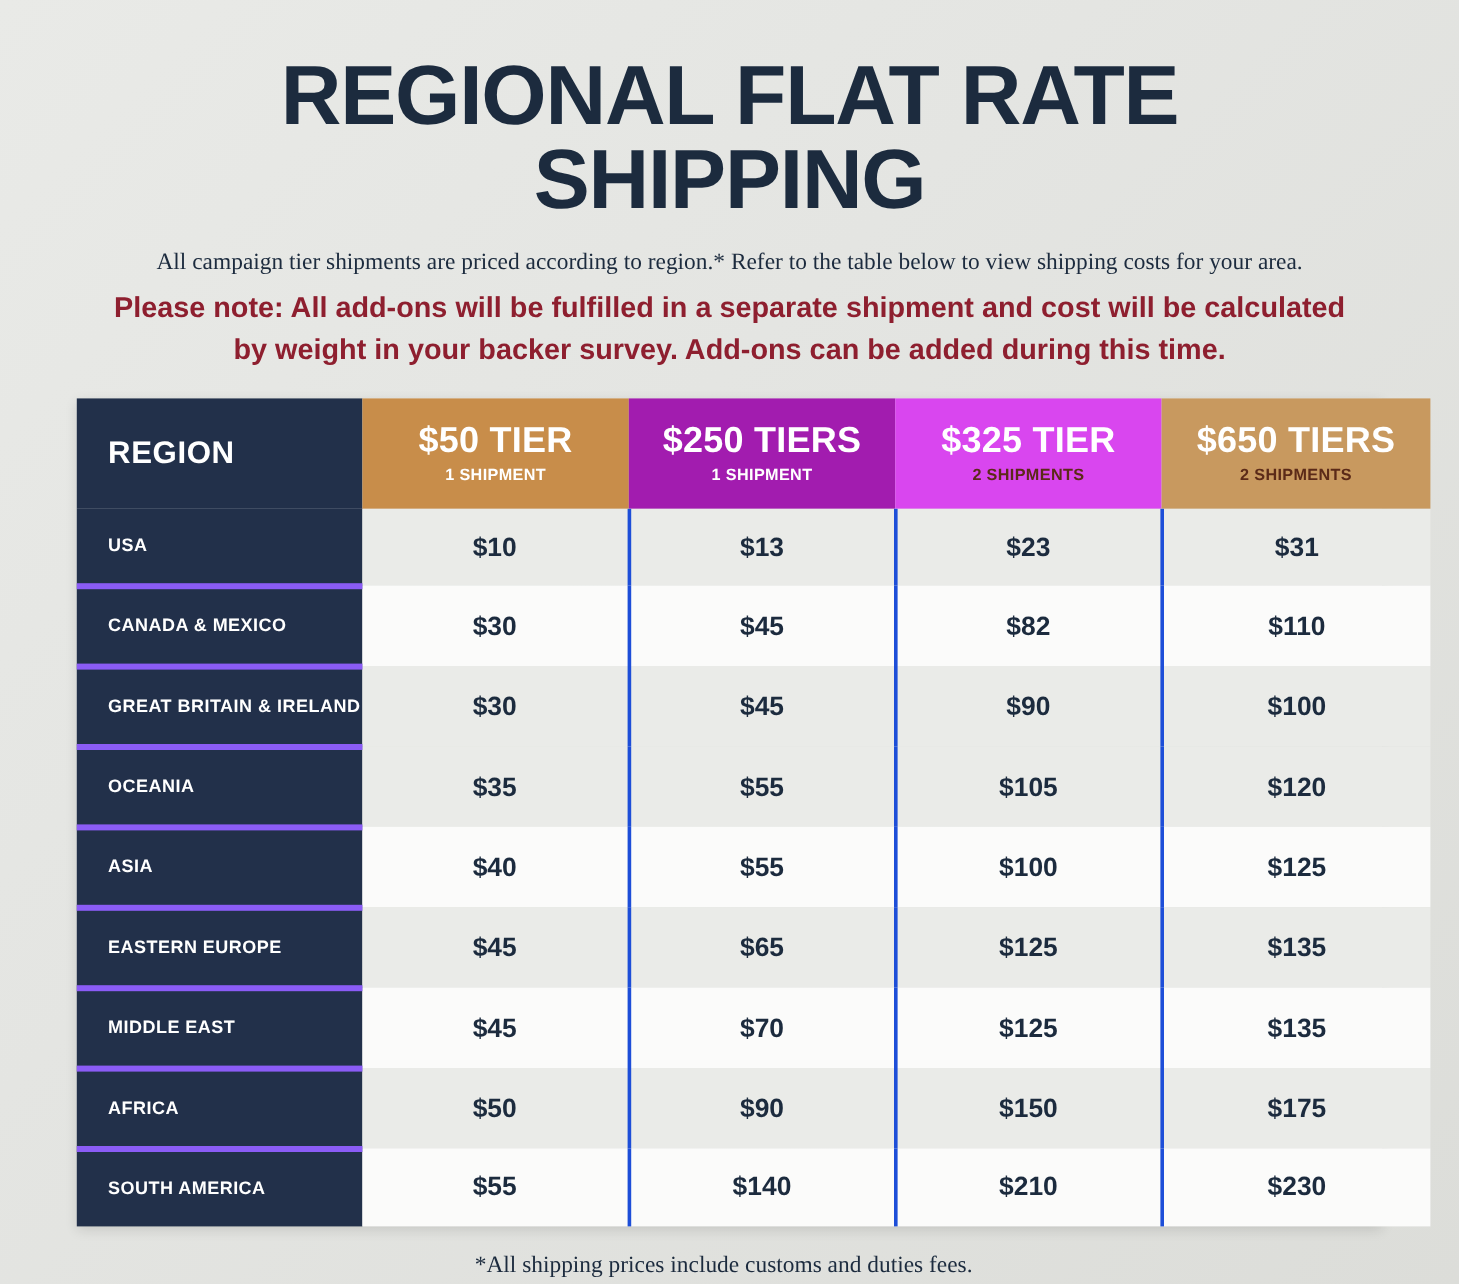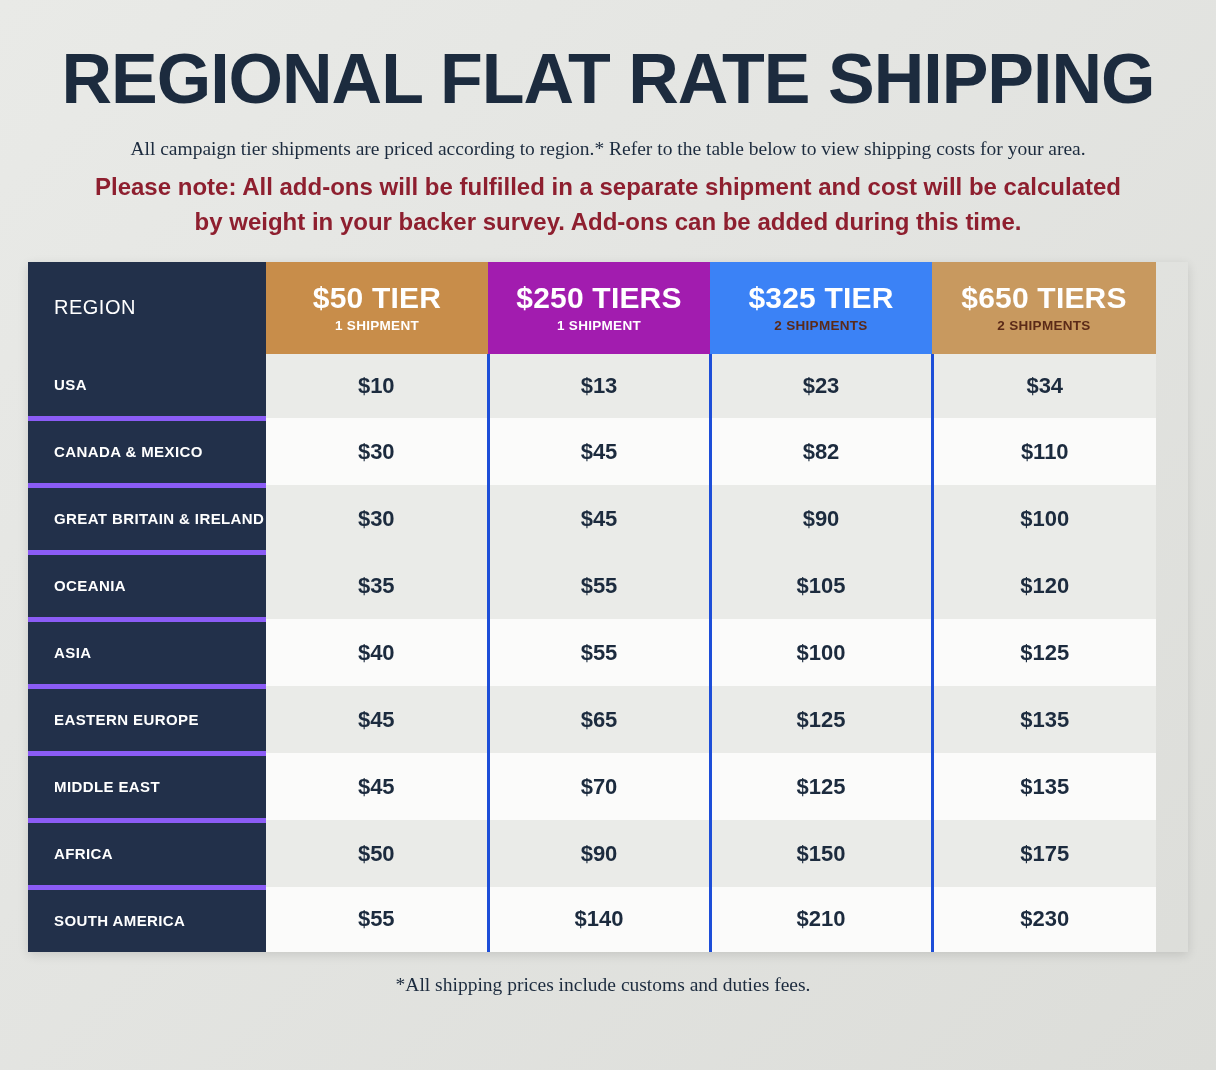--- a/index.html
+++ b/index.html
@@ -12,21 +12,21 @@
     background: linear-gradient(135deg, #e9eae7 0%, #e4e5e2 40%, #dcddd9 100%);
     font-family: "Liberation Sans", sans-serif;
     color: #1e2c3f;
     overflow: hidden;
   }
   .page {
     width: 1216px;
     height: 1070px;
     position: relative;
     box-sizing: border-box;
-    padding: 0 28px;
+    padding: 0 64px;
   }
   h1.title {
     margin: 0;
     padding-top: 44px;
     text-align: center;
     font-size: 70px;
     line-height: 1.0;
     letter-spacing: -1px;
     font-weight: bold;
     color: #1c2b3e;
@@ -65,43 +65,43 @@
     padding: 0;
     height: 92px;
     vertical-align: middle;
     text-align: center;
   }
   th.region-head {
     background: #22304a;
     color: #ffffff;
     text-align: left;
     padding-left: 26px;
-    font-size: 20px;
-    font-weight: normal;
+    font-size: 26px;
+    font-weight: bold;
     letter-spacing: 0.5px;
   }
   th.tier-head {
     color: #ffffff;
     font-weight: bold;
   }
   th.tier-head .tier-title {
     display: block;
     font-size: 30px;
     line-height: 1.05;
     letter-spacing: 0.2px;
   }
   th.tier-head .tier-sub {
     display: block;
     font-size: 13.5px;
     margin-top: 5px;
     letter-spacing: 0.3px;
   }
   th.tier-1 { background: #c88d4a; }
   th.tier-2 { background: #a21caf; }
-  th.tier-3 { background: #3b82f6; }
+  th.tier-3 { background: #d946ef; }
   th.tier-3 .tier-sub { color: #5b2a18; }
   th.tier-4 { background: #c8995f; }
   th.tier-4 .tier-sub { color: #5b2a18; }
 
   tbody td {
     height: 60px;
     vertical-align: middle;
     text-align: center;
     font-size: 22px;
     font-weight: bold;
@@ -175,21 +175,21 @@
             <span class="tier-sub">2 SHIPMENTS</span>
           </th>
         </tr>
       </thead>
       <tbody>
         <tr class="odd">
           <td class="region-cell">USA</td>
           <td class="value">$10</td>
           <td class="value">$13</td>
           <td class="value">$23</td>
-          <td class="value">$34</td>
+          <td class="value">$31</td>
         </tr>
         <tr class="even">
           <td class="region-cell">CANADA &amp; MEXICO</td>
           <td class="value">$30</td>
           <td class="value">$45</td>
           <td class="value">$82</td>
           <td class="value">$110</td>
         </tr>
         <tr class="odd">
           <td class="region-cell">GREAT BRITAIN &amp; IRELAND</td>

